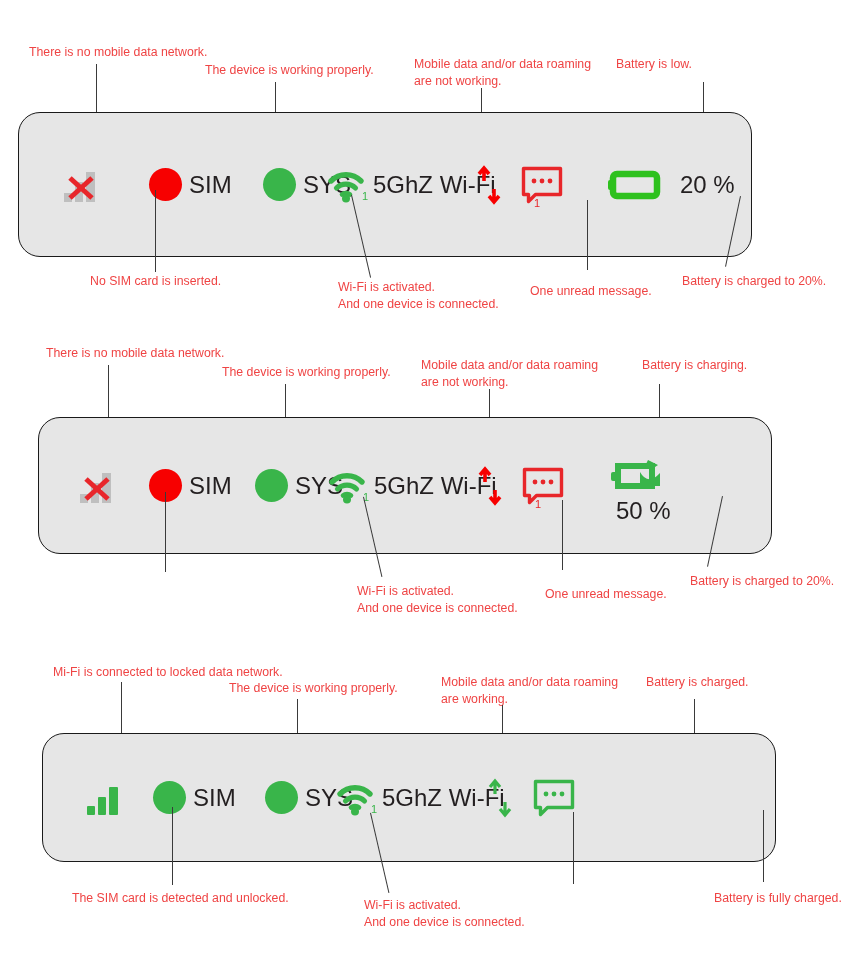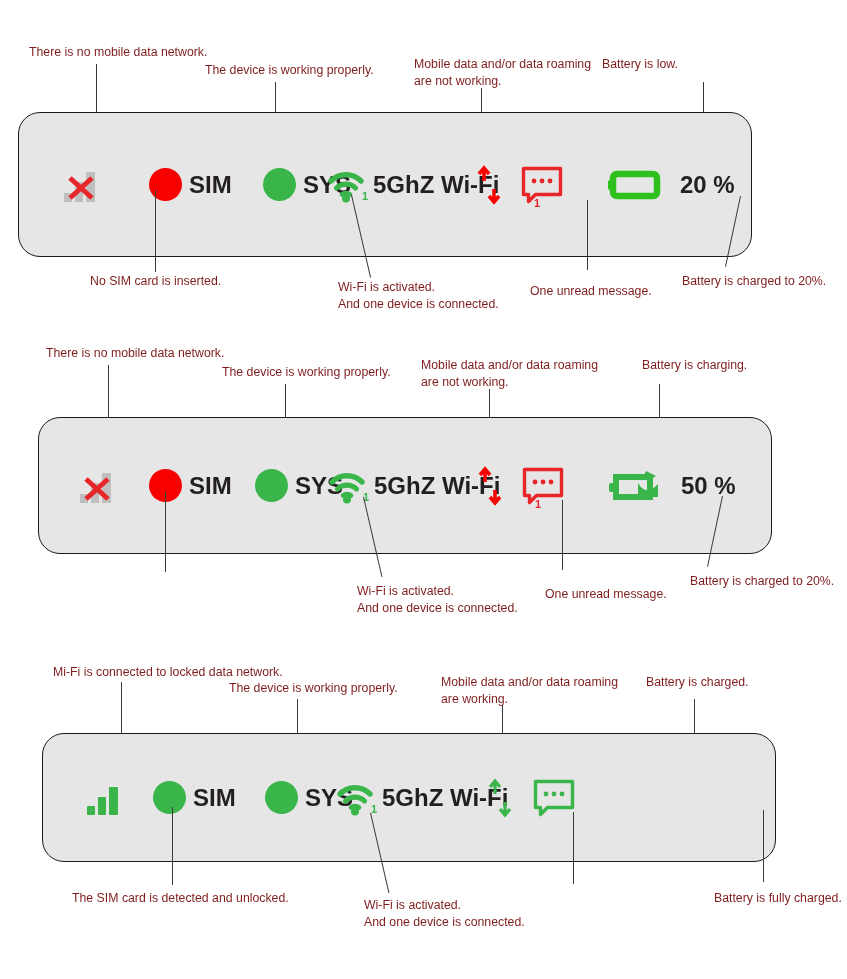--- a/index.html
+++ b/index.html
@@ -22,21 +22,20 @@
     height: 979px;
   }
 
   
   .panel {
     position: absolute;
     background: #e6e6e6;
     border: 1.4px solid #1a1a1a;
     border-radius: 22px;
     box-sizing: border-box;
-    font-weight: bold;
   }
   .panel-1 { left: 18px;  top: 112px; width: 734px; height: 145px; }
   .panel-2 { left: 38px;  top: 417px; width: 734px; height: 137px; }
   .panel-3 { left: 42px;  top: 733px; width: 734px; height: 129px; }
 
   
   .iconrow {
     position: absolute;
     left: 0; right: 0;
     top: 50%;
@@ -134,42 +133,42 @@
   .msg .badge.red { color: #e8262a; }
 
   
   .batt { width: 58px; height: 34px; }
 
   
   .cap {
     position: absolute;
     font-size: 12.3px;
     line-height: 16.5px;
-    color: #7f1d1d;
+    color: #ef4444;
     white-space: pre;
   }
 
   
   .leader {
     position: absolute;
     background: #3a3a3a;
     transform-origin: top left;
   }
   svg { display: block; overflow: visible; }
 </style>
 </head>
 <body>
 
 <div id="stage">
 
   <div class="cap" style="left:29px;  top:44px;">There is no mobile data network.</div>
   <div class="cap" style="left:205px; top:62px;">The device is working properly.</div>
   <div class="cap" style="left:414px; top:56px;">Mobile data and/or data roaming
 are not working.</div>
-  <div class="cap" style="left:602px; top:56px;">Battery is low.</div>
+  <div class="cap" style="left:616px; top:56px;">Battery is low.</div>
 
   <div class="leader" style="left:96px;  top:64px;  width:1.3px; height:116px;"></div>
   <div class="leader" style="left:275px; top:82px;  width:1.3px; height:98px;"></div>
   <div class="leader" style="left:481px; top:88px;  width:1.3px; height:73px;"></div>
   <div class="leader" style="left:703px; top:82px;  width:1.3px; height:80px;"></div>
 
   <div class="panel panel-1">
     <div class="iconrow">
 
       <div class="iconcell" style="left:45px;">
@@ -315,21 +314,21 @@
           <svg width="46" height="44" viewBox="0 0 46 44">
             <path d="M4.5 5.5 h37 v26 h-25 l-7 7 v-7 h-5 z" fill="none" stroke="#e8262a" stroke-width="3.4" stroke-linejoin="round"></path>
             <circle cx="15" cy="18" r="2.4" fill="#e8262a"></circle>
             <circle cx="23" cy="18" r="2.4" fill="#e8262a"></circle>
             <circle cx="31" cy="18" r="2.4" fill="#e8262a"></circle>
           </svg>
           <span class="badge red">1</span>
         </span>
       </div>
 
-      <div class="iconcell" style="left:569px;">
+      <div class="iconcell" style="left:569px;flex-direction:column;">
         <span class="batt">
           <svg width="58" height="36" viewBox="0 0 58 36">
             <path d="M8 8 h34 v20 h-34 z" fill="none" stroke="#39b54a" stroke-width="6"></path>
             <rect x="1" y="14" width="7" height="9" rx="2" ry="2" fill="#39b54a"></rect>
             <path d="M30 14 q8 14 20 1 v13 h-20 z" fill="#39b54a"></path>
             <path d="M38 2 l10 5 l-9 6 l2 -5 l-6 0 z" fill="#39b54a"></path>
           </svg>
         </span>
         <span class="pct-label">50 %</span>
       </div>

